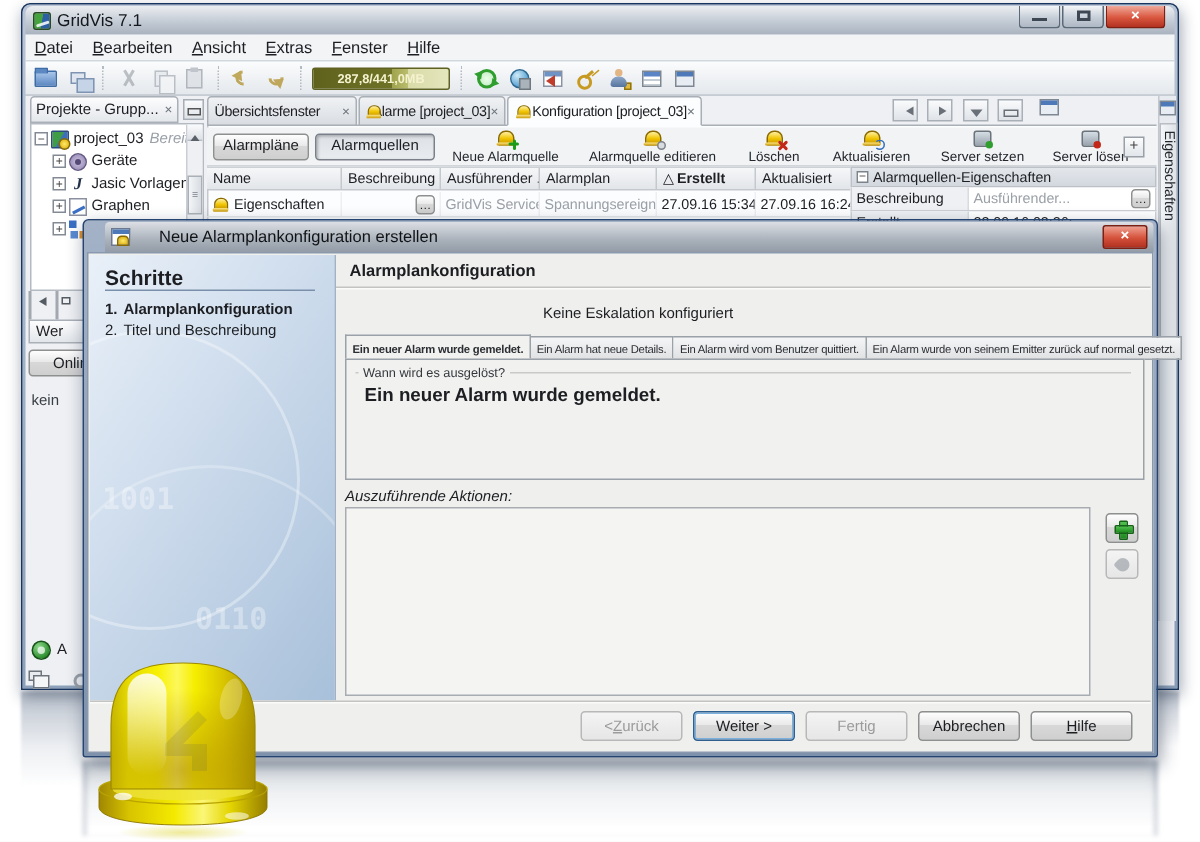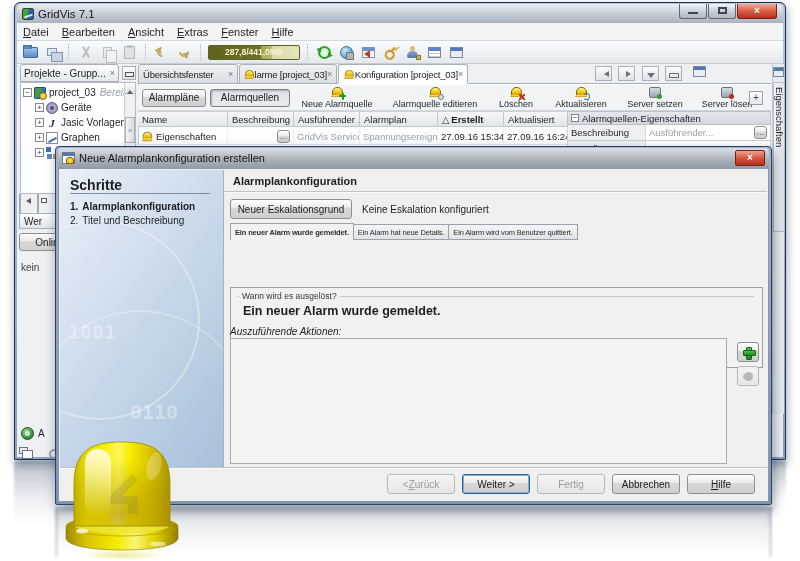--- a/index.html
+++ b/index.html
@@ -184,22 +184,22 @@
   
   .sidestrip{left:757px;top:61px;width:12px;height:350px;background:#e7ebef;border-left:1px solid #c3c8ce;}
   .sideico{position:absolute;left:0;top:3px;width:11px;height:10px;background:#e8edf3;border:1px solid #7f8792;}
   .sideico::before{content:"";position:absolute;left:0;top:0;right:0;height:3px;background:#4d79b8;}
   .sidetab{position:absolute;left:0;top:18px;width:12px;height:150px;background:linear-gradient(90deg,#f4f6f8,#dfe3e8);
     border:1px solid #b9bec4;writing-mode:vertical-rl;font-size:9.5px;color:#23262b;display:flex;align-items:center;padding-top:4px;}
 
   
   #dialog{left:55px;top:146px;width:717px;height:359px;background:linear-gradient(#a3b2c7,#7e92ad);
     border:1px solid #26446f;border-radius:4px 4px 2px 2px;box-shadow:2px 5px 12px rgba(20,35,60,.45);z-index:5;}
-  .dtitle{left:2px;top:1px;right:2px;height:20px;border-radius:3px 3px 0 0;background:linear-gradient(#dcdfe4,#a9b1ba 60%,#939ca7);
-    display:flex;align-items:center;padding:0 4px;font-size:11px;color:#101316;}
+  .dtitle{left:14px;top:1px;right:2px;height:20px;border-radius:3px 3px 0 0;background:linear-gradient(#dcdfe4,#a9b1ba 60%,#939ca7);
+    display:flex;align-items:center;padding:0 4px;font-size:11px;color:#101316;gap:15px;}
   .dico{width:13px;height:12px;background:#fdfdfd;border:1px solid #6b7890;position:relative;margin-right:4px;flex:none;}
   .dico::before{content:"";position:absolute;left:0;top:0;right:0;height:3px;background:#4d79b8;}
   .dico::after{content:"";position:absolute;left:3px;top:4px;width:6px;height:5px;background:radial-gradient(#ffe96a,#d9a800);border-radius:3px 3px 0 0;border:1px solid #8a6a00;}
   .dclose{position:absolute;right:4px;top:2px;width:30px;height:16px;border:1px solid #7c2013;border-radius:2px;
     background:linear-gradient(#efa091,#d4513a 55%,#b03020);color:#fff;font-size:10px;font-weight:bold;text-align:center;line-height:14px;}
   .dbody{left:2px;top:21px;right:2px;bottom:2px;background:#efefee;border:1px solid #8a99ad;}
 
   .steps{position:absolute;left:1px;top:1px;width:164px;bottom:34px;overflow:hidden;
     background:linear-gradient(125deg,#e9f0f8 0%,#cfdded 40%,#a8c0da 100%);border-right:1px solid #9fb2c8;}
   .steps .arc1{position:absolute;left:-60px;top:50px;width:200px;height:200px;border:2px solid rgba(255,255,255,.35);border-radius:50%;}
@@ -213,21 +213,21 @@
   .dcontent{position:absolute;left:165px;top:1px;right:1px;bottom:34px;}
   .dhdr{position:absolute;left:9px;top:5px;font-size:11px;font-weight:bold;}
   .dhline{position:absolute;left:0;top:21px;right:0;height:1px;background:#c3c3c1;box-shadow:0 1px 0 #fbfbfa;}
   .eskbtn{position:absolute;left:6px;top:29px;width:122px;height:20px;font-size:10px;}
   .eskstat{position:absolute;left:138px;top:34px;font-size:10px;}
   .etabs{position:absolute;left:6px;top:53px;right:4px;height:17px;display:flex;align-items:flex-end;}
   .etab{height:16px;background:linear-gradient(#f4f5f6,#e0e2e4);border:1px solid #9ba1a8;border-left:none;
     font-size:7.5px;letter-spacing:-0.15px;display:flex;align-items:center;padding:0 4px;white-space:nowrap;color:#2a2d31;}
   .etab:first-child{border-left:1px solid #9ba1a8;}
   .etab.active{background:#f1f1f0;height:17px;border-bottom:none;font-weight:bold;}
-  .epanel{position:absolute;left:6px;top:69px;right:4px;height:81px;border:1px solid #9ba1a8;background:#f1f1f0;margin-top:48px;}
+  .epanel{position:absolute;left:6px;top:69px;right:4px;height:81px;border:1px solid #9ba1a8;background:#f1f1f0;}
   .grplab{position:absolute;left:8px;top:3px;font-size:8.5px;color:#33373c;background:#f1f1f0;padding:0 3px;z-index:2;}
   .grpline{position:absolute;left:6px;top:8px;right:8px;height:1px;background:#c9c9c7;}
   .trigtxt{position:absolute;left:12px;top:16px;font-size:12.5px;font-weight:bold;}
   .actlab{position:absolute;left:6px;top:156px;font-size:10px;font-style:italic;}
   .listbox{position:absolute;left:6px;top:168px;right:40px;height:126px;border:1px solid #a7acb2;background:#f4f4f3;}
   .sqbtn{position:absolute;width:22px;height:20px;}
   .plusg{position:relative;width:11px;height:11px;}
   .plusg::before,.plusg::after{content:"";position:absolute;background:linear-gradient(#4fc24f,#1d8a1d);border:1px solid #156315;border-radius:1px;}
   .plusg::before{left:3.5px;top:0;width:4px;height:11px;} .plusg::after{left:0;top:3.5px;width:11px;height:4px;}
   .blobg{width:9px;height:9px;background:#a7acb2;border-radius:50% 50% 50% 2px;transform:rotate(45deg);opacity:.8;}
@@ -549,29 +549,27 @@
         </span>
         <span class="srow" style="top:45px">
           <span>2.</span>
             <span>Titel und Beschreibung</span>
         </span>
       </div>
 
       <div class="dcontent">
         <span class="dhdr">Alarmplankonfiguration</span>
         <span class="dhline"></span>
-        <span class="btn eskbtn">
-            <span>Neuer Eskalationsgrund</span>
-          </span>
         <span class="eskstat">Keine Eskalation konfiguriert</span>
 
         <div class="etabs">
           <span class="etab active">Ein neuer Alarm wurde gemeldet.</span>
           <span class="etab">Ein Alarm hat neue Details.</span>
           <span class="etab">Ein Alarm wird vom Benutzer quittiert.</span>
+          <span class="etab">Ein Alarm wurde von seinem Emitter zurück auf normal gesetzt.</span>
         </div>
         <div class="epanel">
           <span class="grplab">Wann wird es ausgelöst?</span>
           <span class="grpline"></span>
           <span class="trigtxt">Ein neuer Alarm wurde gemeldet.</span>
         </div>
 
         <span class="actlab">Auszuführende Aktionen:</span>
         <div class="listbox"></div>
         <span class="btn sqbtn" style="right:8px;top:172px">

